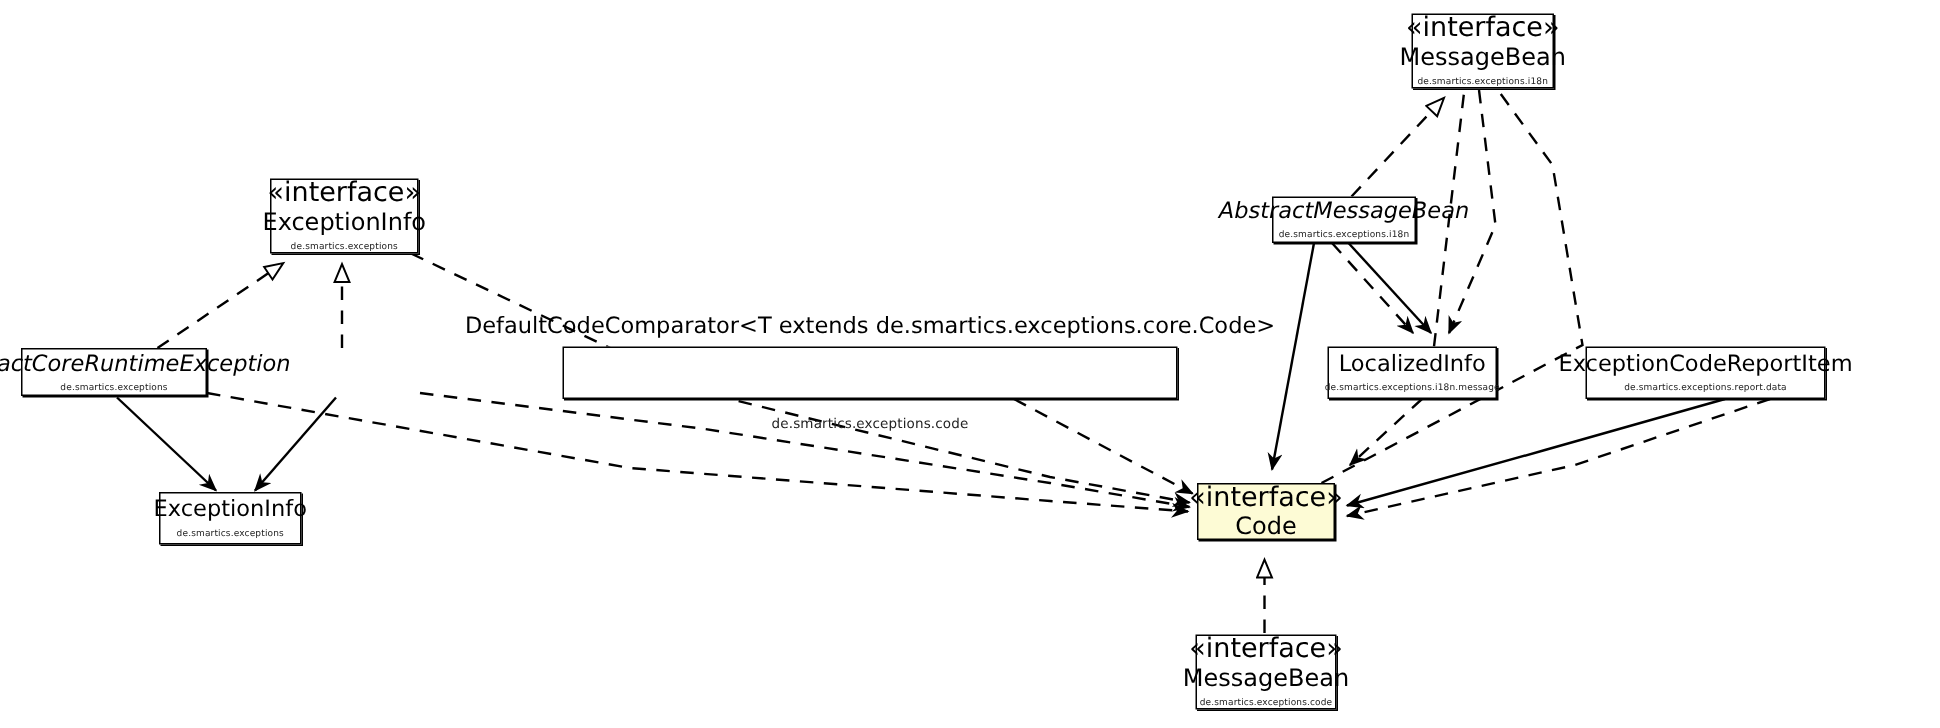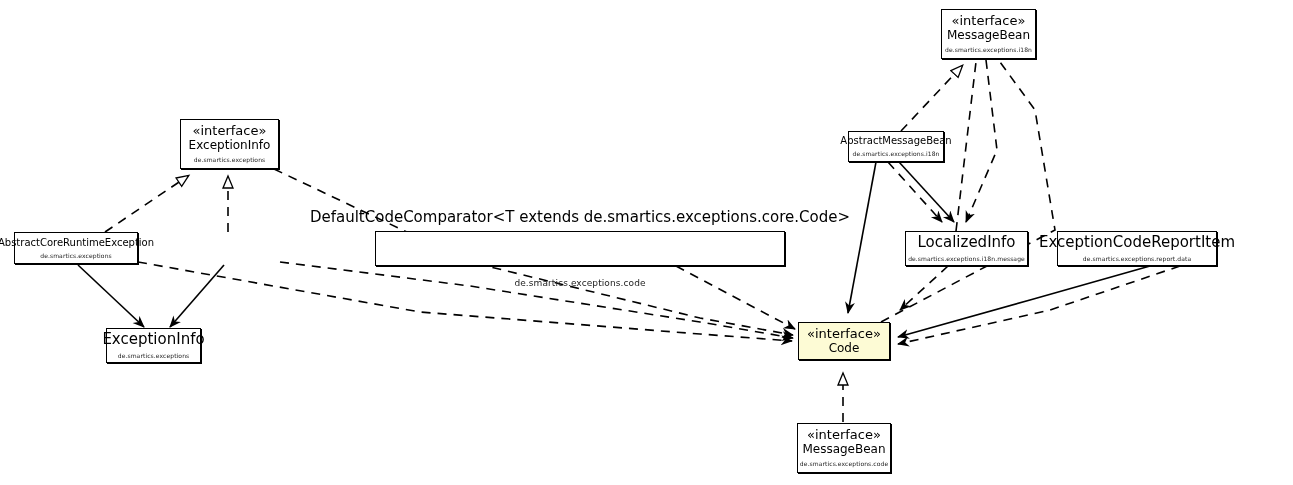--- a/index.html
+++ b/index.html
@@ -35,31 +35,32 @@
     align-items: center;
     justify-content: center;
     text-align: center;
     line-height: 1.12;
     box-shadow: 1px 1px 0 #000000;
   }
   .node.highlight {
     background: #fdfbd5;
   }
   .stereo {
-    font-size: 13px;
+    font-size: 18px;
     color: #000000;
     white-space: nowrap;
   }
   .nname {
-    font-size: 12px;
+    font-size: 16px;
     color: #000000;
     white-space: nowrap;
   }
   .nname.abstract {
-    font-size: 10px;
+    font-style: italic;
+    font-size: 15px;
   }
   .nname.wide {
     font-size: 15px;
   }
   .pkg {
     font-size: 6px;
     color: #222222;
     white-space: nowrap;
     margin-top: 5px;
     letter-spacing: 0.1px;
@@ -134,21 +135,21 @@
     <div class="nname abstract">AbstractCoreRuntimeException</div>
     <div class="pkg">de.smartics.exceptions</div>
   </div>
 
 
   <div class="node" style="left:375px; top:231px; width:410px; height:35px;gap:48px;">
     <div class="nname wide">DefaultCodeComparator&lt;T extends de.smartics.exceptions.core.Code&gt;</div>
     <div class="pkg big">de.smartics.exceptions.code</div>
   </div>
 
-  <div class="node" style="left:905px; top:231px; width:123px; height:35px;">
+  <div class="node" style="left:885px; top:231px; width:113px; height:35px;">
     <div class="nname wide">LocalizedInfo</div>
     <div class="pkg">de.smartics.exceptions.i18n.message</div>
   </div>
 
   <div class="node" style="left:1057px; top:231px; width:160px; height:35px;">
     <div class="nname wide">ExceptionCodeReportItem</div>
     <div class="pkg">de.smartics.exceptions.report.data</div>
   </div>
 
   <div class="node" style="left:106px; top:328px; width:95px; height:35px;">

